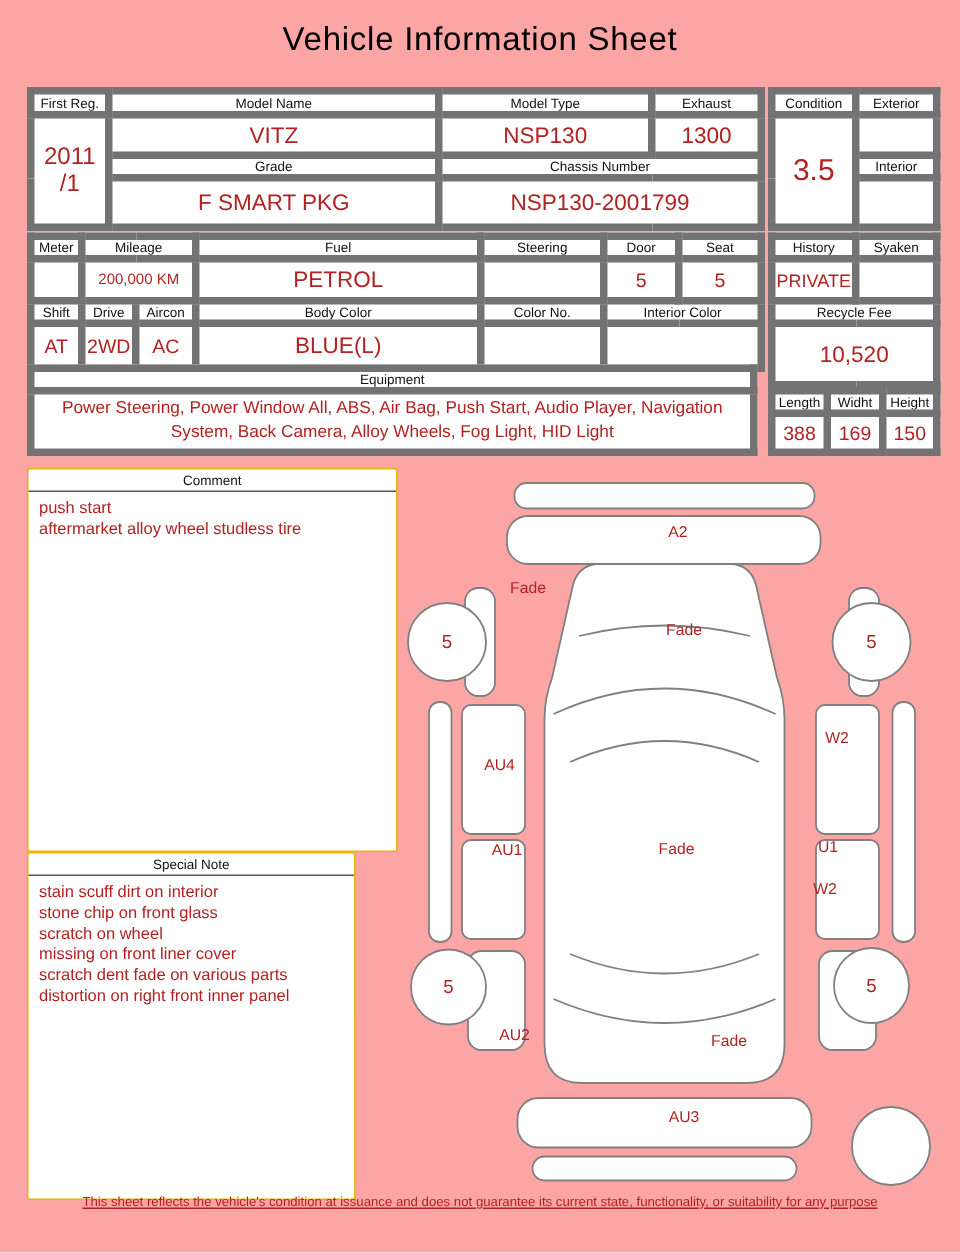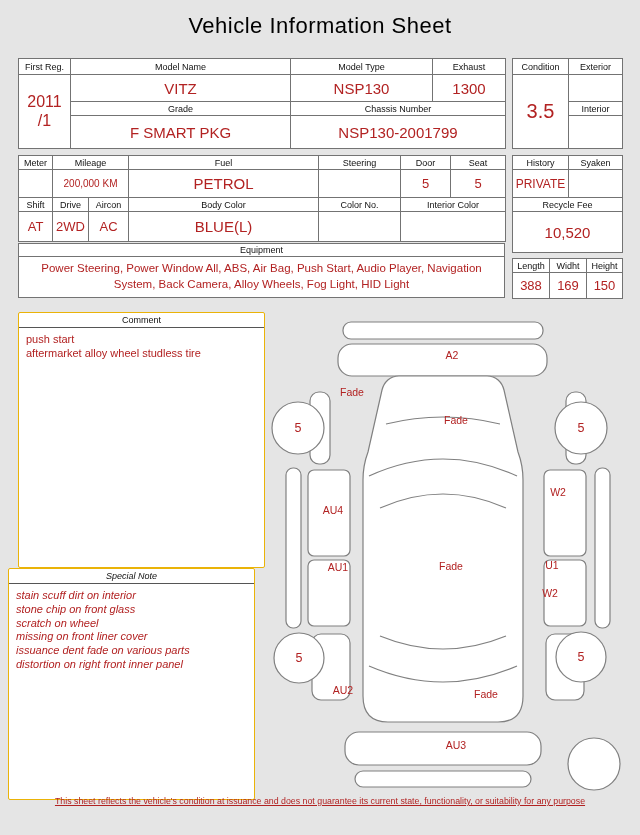--- a/index.html
+++ b/index.html
@@ -1,26 +1,26 @@
 <!DOCTYPE html>
 <html><head>
 <meta charset="utf-8">
 <style>
   * { margin:0; padding:0; box-sizing:border-box; }
   html,body { background:#ffffff; }
   .sheet {
-    position:relative; width:640px; height:835px; background:#e5e5e5;
+    position:relative; width:640px; height:835px; background:#fca5a5;
     font-family:"Liberation Sans", sans-serif; color:#111; overflow:hidden;
   }
   .title {
     position:absolute; top:13px; left:0; width:100%; text-align:center;
     font-size:22px; font-weight:500; letter-spacing:.5px; color:#000;
   }
   table.tbl { position:absolute; border-collapse:collapse; table-layout:fixed; background:#fff; }
-  .tbl td { border:1px solid #737373; text-align:center; vertical-align:middle; padding:0; overflow:hidden; }
+  .tbl td { border:5px solid #737373; text-align:center; vertical-align:middle; padding:0; overflow:hidden; }
   .lbl { font-size:9px; color:#111; }
   .val { color:#b22222; font-weight:400; }
   .v-first { font-size:16px; text-align:left; padding-left:5px; white-space:pre-line; line-height:1.15; }
   .v-xl { font-size:20px; }
   .v-lg { font-size:15px; }
   .v-md { font-size:13px; }
   .v-sm { font-size:10px; }
   .v-xs { font-size:12px;margin-left:44px; }
   .v-eq { font-size:11.5px; text-align:left; padding:2px 6px; line-height:1.35; }
   .panel { position:absolute; border:1px solid #eab308; border-radius:2px; background:#fff; }
@@ -201,28 +201,28 @@
   </table>
 
   <div class="panel" style="left:18px; top:312px; width:247px; height:256px;">
     <div class="hdr">Comment</div>
     <div class="bodytxt">
       <div>push start</div>
       <div>aftermarket alloy wheel studless tire</div>
     </div>
   </div>
 
-  <div class="panel" style="left:8px; top:568px; width:247px; height:232px;font-style:italic;">
+  <div class="panel" style="left:18px; top:568px; width:219px; height:232px;">
     <div class="hdr">Special Note</div>
     <div class="bodytxt">
       <div>stain scuff dirt on interior</div>
       <div>stone chip on front glass</div>
       <div>scratch on wheel</div>
       <div>missing on front liner cover</div>
-      <div>issuance dent fade on various parts</div>
+      <div>scratch dent fade on various parts</div>
       <div>distortion on right front inner panel</div>
     </div>
   </div>
 
   <div class="diagram">
     <svg width="364" height="492" viewBox="0 0 364 492">
       <g fill="#ffffff" stroke="#808080" stroke-width="1.2">
         <rect x="77" y="10" width="200" height="17" rx="8"></rect>
         <rect x="72" y="32" width="209" height="32" rx="14"></rect>
         <path d="M133,64 H221 C230,64 236,70 238,78 L252,140 C255,148 257,156 257,168 V384 C257,402 248,410 232,410 H122 C106,410 97,402 97,384 V168 C97,156 99,148 102,140 L116,78 C118,70 124,64 133,64 Z"></path>

